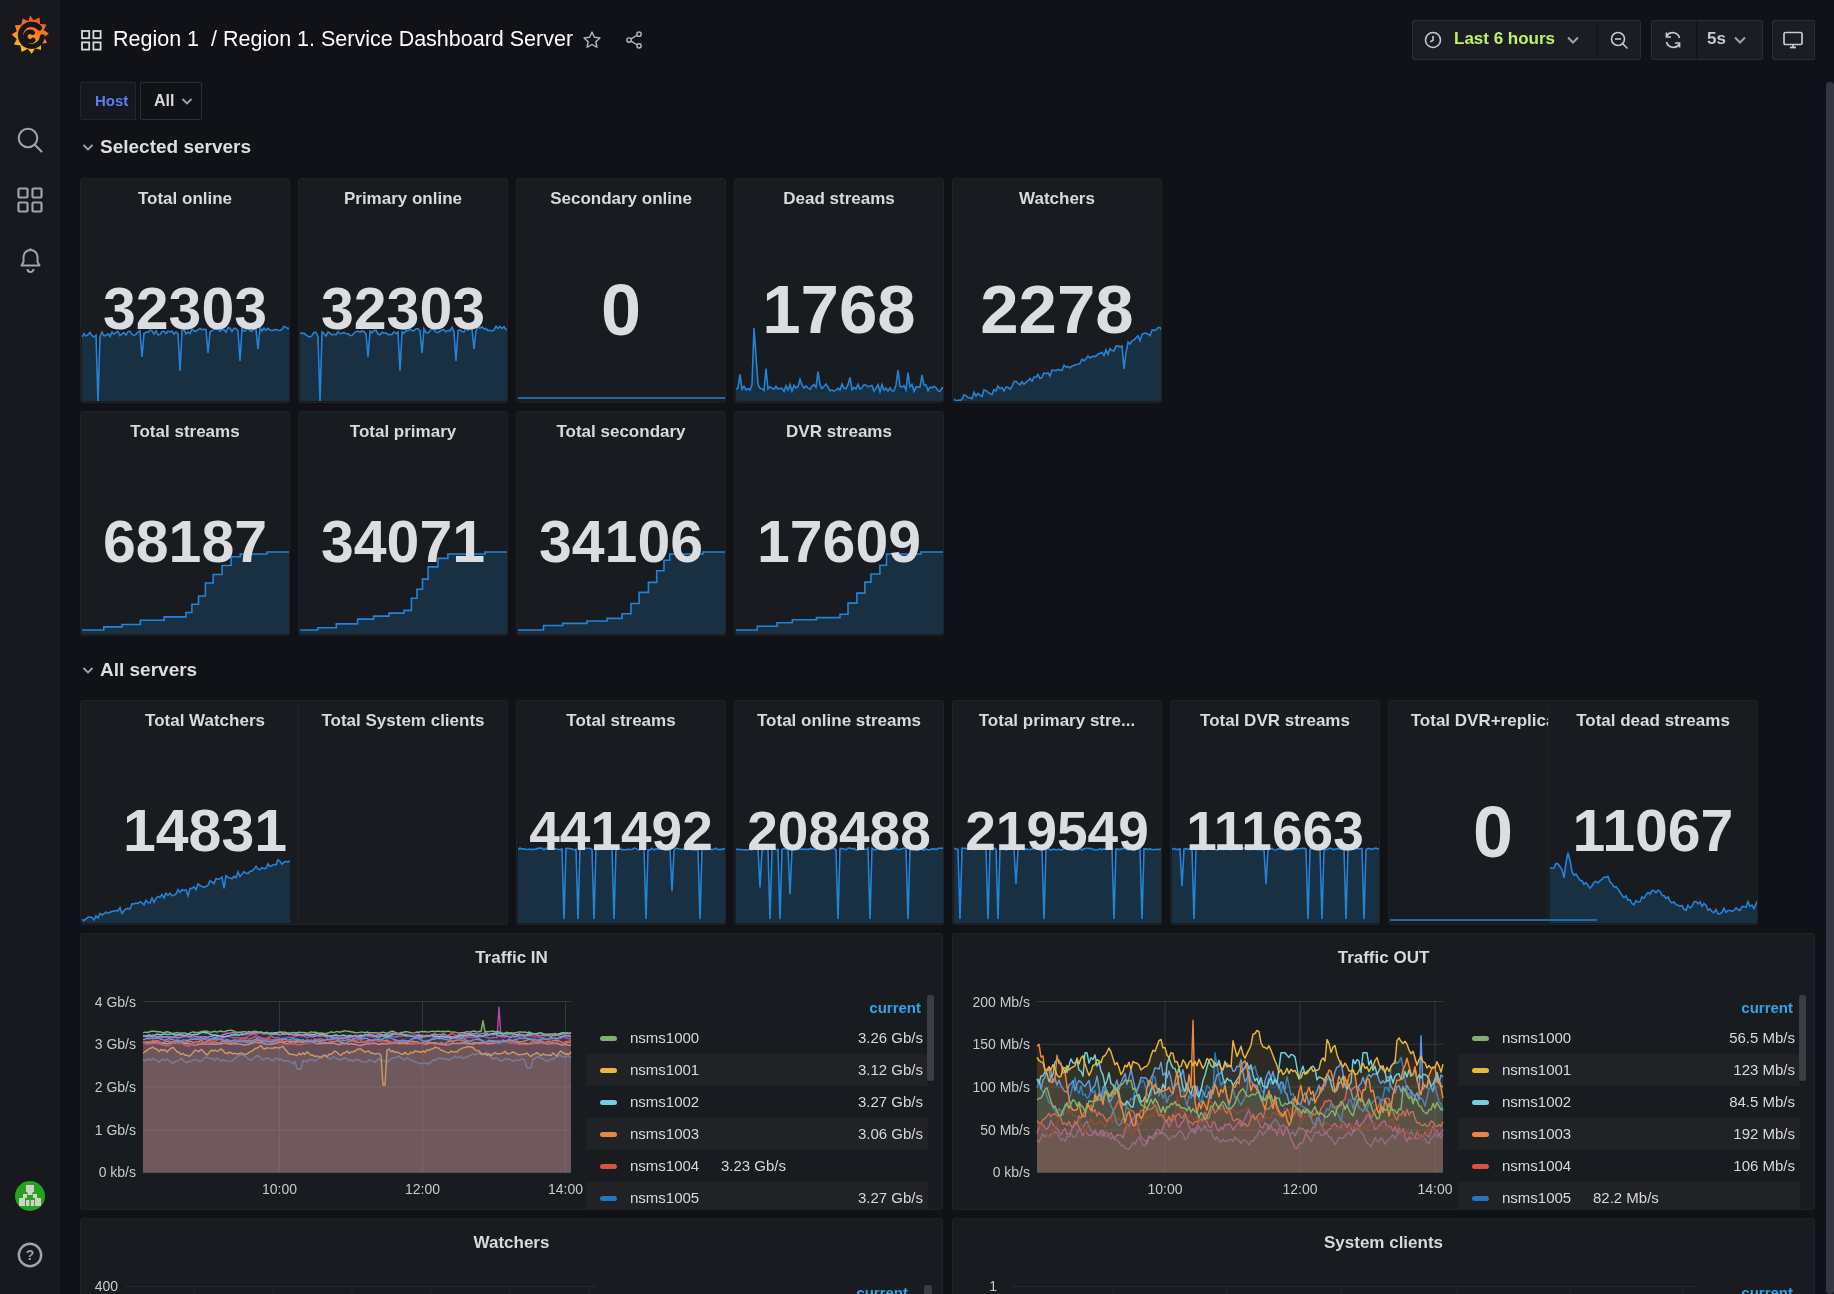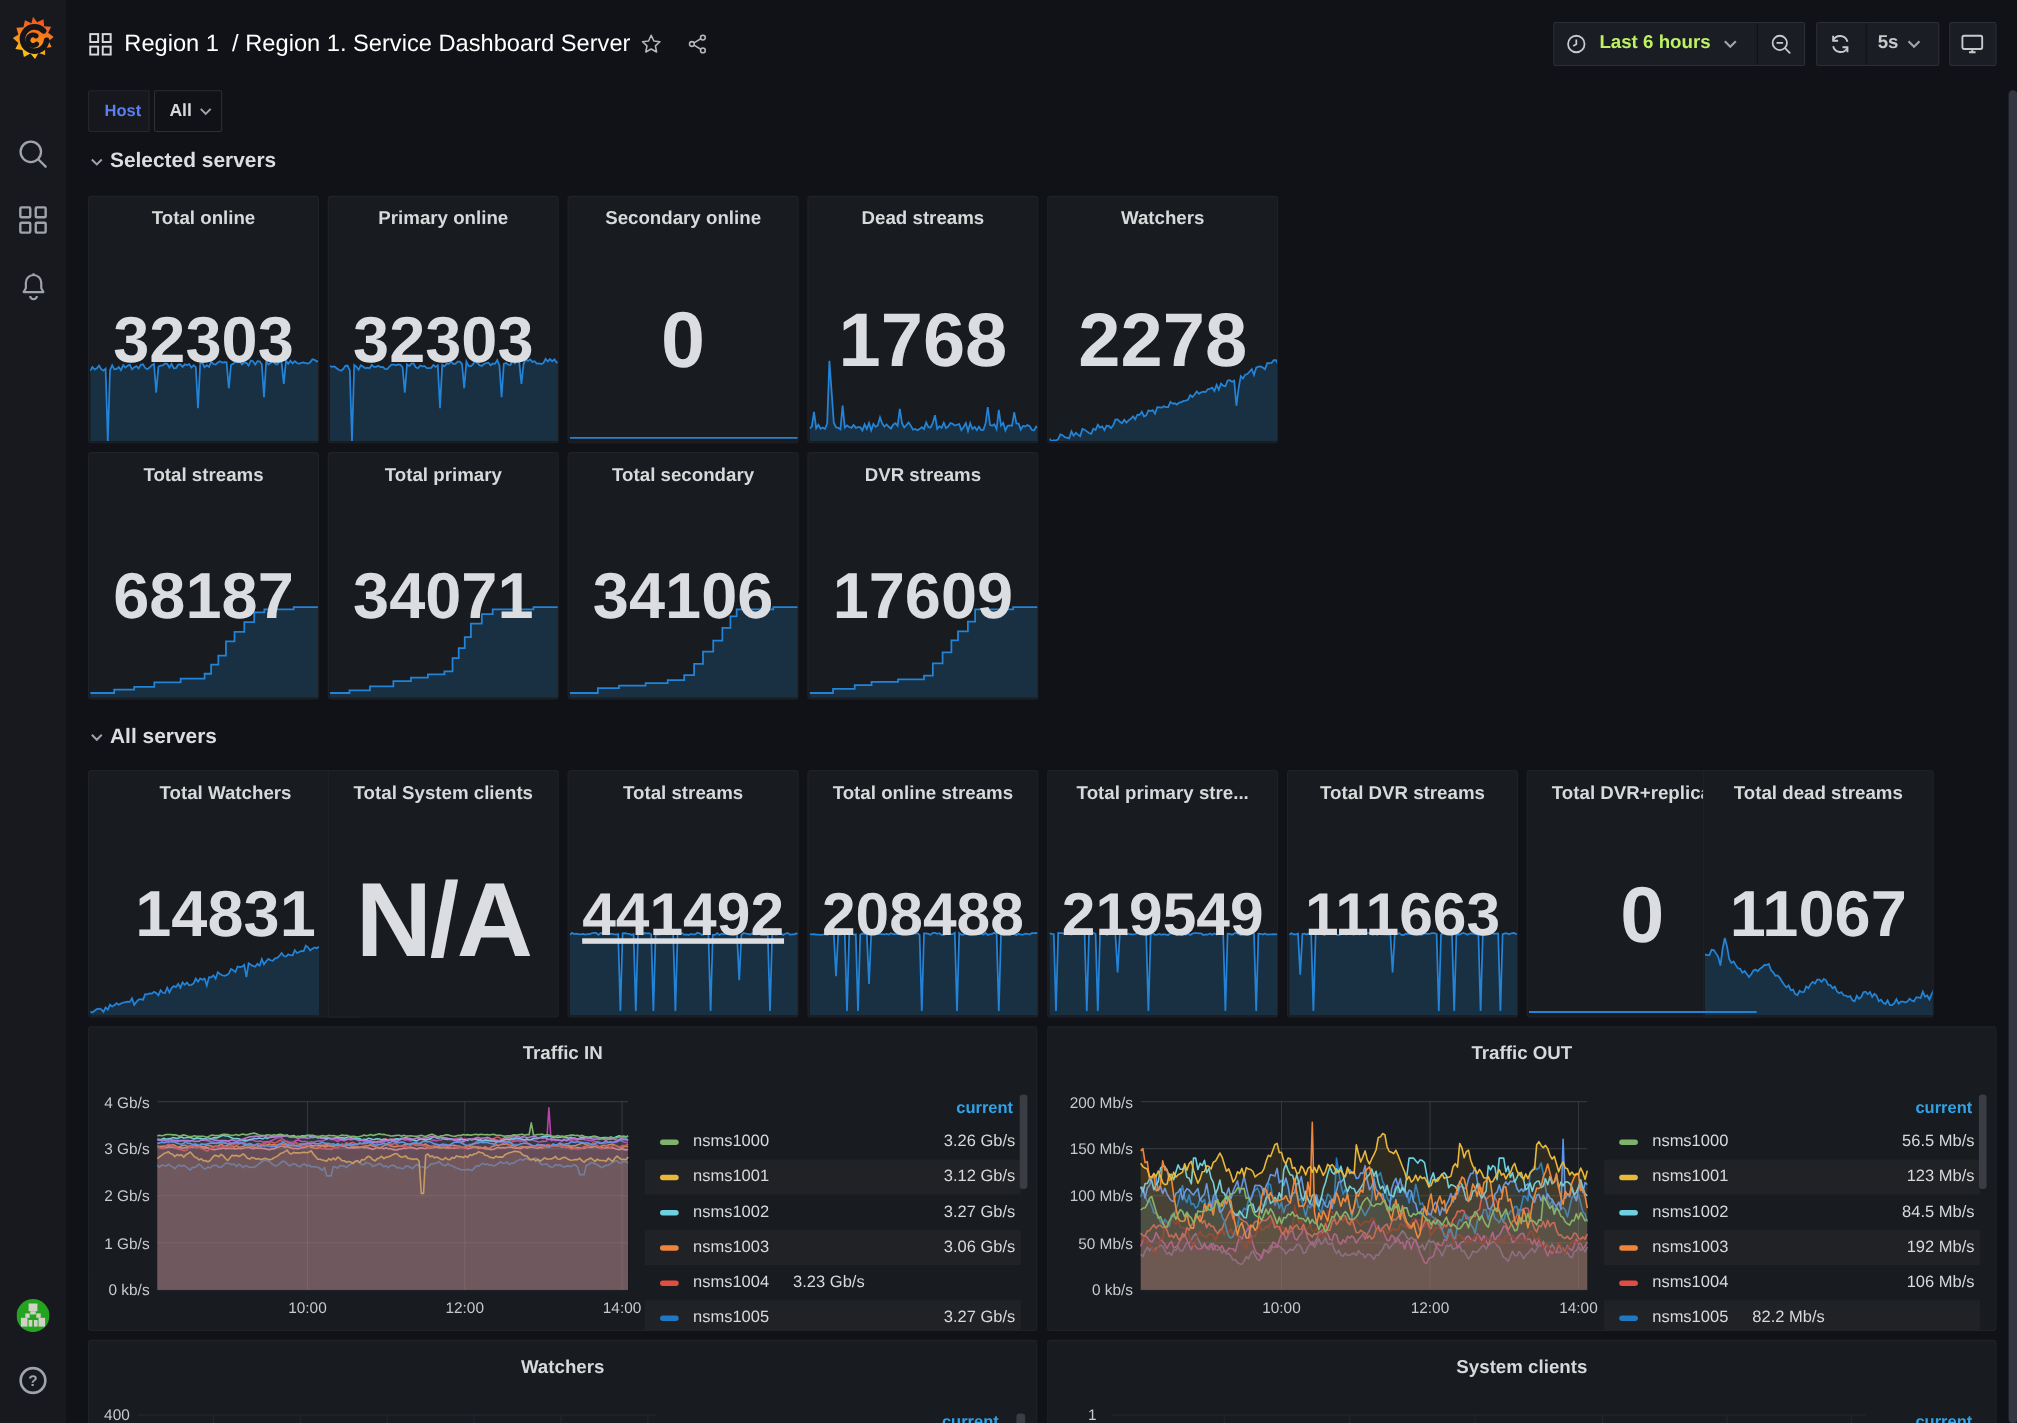--- a/index.html
+++ b/index.html
@@ -219,25 +219,24 @@
 <div class="panel" style="left:80px;top:700px;width:250px;height:225px">
 <div class="ptitle">Total Watchers</div>
 <div class="pvalue" style="top:101px;font-size:59px;line-height:59px;">14831</div>
 <svg class="spark" width="208" height="82" viewBox="0 0 208 82">
         <polygon points="0.0,78.6 2.0,79.5 4.0,77.9 6.0,76.3 8.0,76.0 10.0,76.5 12.0,78.9 14.0,74.9 16.0,76.9 18.0,72.4 20.0,74.0 22.0,72.8 24.0,71.0 26.0,72.4 28.0,71.2 30.0,70.4 32.0,70.1 34.0,69.5 36.0,69.8 38.0,66.6 40.0,72.5 42.0,69.8 44.0,67.8 46.0,67.4 48.0,68.0 50.0,62.8 52.0,62.9 54.0,62.0 56.0,62.3 58.0,60.7 60.0,61.7 62.0,63.9 64.0,59.2 66.0,61.5 68.0,61.8 70.0,56.9 72.0,61.3 74.0,57.2 76.0,55.4 78.0,56.3 80.0,53.4 82.0,56.9 84.0,52.1 86.0,54.3 88.0,52.3 90.0,54.7 92.0,54.3 94.0,53.0 96.0,48.6 98.0,51.4 100.0,48.5 102.0,49.7 104.0,48.6 106.0,54.9 108.0,47.3 110.0,47.5 112.0,45.7 114.0,48.7 116.0,42.9 118.0,44.5 120.0,45.6 122.0,46.1 124.0,45.5 126.0,44.2 128.0,39.9 130.0,41.0 132.0,42.7 134.0,37.6 136.0,38.1 138.0,37.7 140.0,36.1 142.0,47.3 144.0,34.7 146.0,36.1 148.0,37.1 150.0,37.8 152.0,35.2 154.0,36.9 156.0,30.9 158.0,35.7 160.0,32.9 162.0,30.8 164.0,32.0 166.0,32.5 168.0,30.2 170.0,29.9 172.0,28.0 174.0,25.3 176.0,28.1 178.0,28.6 180.0,26.6 182.0,27.4 184.0,27.5 186.0,22.9 188.0,25.4 190.0,24.5 192.0,23.5 194.0,23.8 196.0,18.7 198.0,20.2 200.0,23.0 202.0,21.4 204.0,20.3 206.0,21.1 208.0,19.6 208.0,84.0 0.0,84.0" fill="rgba(31,120,193,0.22)"></polygon>
         <polyline points="0.0,78.6 2.0,79.5 4.0,77.9 6.0,76.3 8.0,76.0 10.0,76.5 12.0,78.9 14.0,74.9 16.0,76.9 18.0,72.4 20.0,74.0 22.0,72.8 24.0,71.0 26.0,72.4 28.0,71.2 30.0,70.4 32.0,70.1 34.0,69.5 36.0,69.8 38.0,66.6 40.0,72.5 42.0,69.8 44.0,67.8 46.0,67.4 48.0,68.0 50.0,62.8 52.0,62.9 54.0,62.0 56.0,62.3 58.0,60.7 60.0,61.7 62.0,63.9 64.0,59.2 66.0,61.5 68.0,61.8 70.0,56.9 72.0,61.3 74.0,57.2 76.0,55.4 78.0,56.3 80.0,53.4 82.0,56.9 84.0,52.1 86.0,54.3 88.0,52.3 90.0,54.7 92.0,54.3 94.0,53.0 96.0,48.6 98.0,51.4 100.0,48.5 102.0,49.7 104.0,48.6 106.0,54.9 108.0,47.3 110.0,47.5 112.0,45.7 114.0,48.7 116.0,42.9 118.0,44.5 120.0,45.6 122.0,46.1 124.0,45.5 126.0,44.2 128.0,39.9 130.0,41.0 132.0,42.7 134.0,37.6 136.0,38.1 138.0,37.7 140.0,36.1 142.0,47.3 144.0,34.7 146.0,36.1 148.0,37.1 150.0,37.8 152.0,35.2 154.0,36.9 156.0,30.9 158.0,35.7 160.0,32.9 162.0,30.8 164.0,32.0 166.0,32.5 168.0,30.2 170.0,29.9 172.0,28.0 174.0,25.3 176.0,28.1 178.0,28.6 180.0,26.6 182.0,27.4 184.0,27.5 186.0,22.9 188.0,25.4 190.0,24.5 192.0,23.5 194.0,23.8 196.0,18.7 198.0,20.2 200.0,23.0 202.0,21.4 204.0,20.3 206.0,21.1 208.0,19.6" fill="none" stroke="#2383d6" stroke-width="1.6"></polyline>
       </svg>
 </div>
 <div class="panel" style="left:298px;top:700px;width:210px;height:225px">
 <div class="ptitle">Total System clients</div>
-<div class="pvalue" style="top:88px;font-size:96px;line-height:96px;letter-spacing:-2px;">N/A</div>
 </div>
 <div class="panel" style="left:516px;top:700px;width:210px;height:225px">
 <div class="ptitle">Total streams</div>
-<div class="pvalue" style="top:103px;font-size:55px;line-height:55px;text-decoration:underline;">441492</div>
+<div class="pvalue" style="top:103px;font-size:55px;line-height:55px;">441492</div>
 <svg class="spark" width="208" height="78" viewBox="0 0 208 78">
         <polygon points="0.0,4.8 2.0,3.0 4.0,4.1 6.0,3.8 8.0,4.2 10.0,4.5 12.0,4.0 14.0,4.6 16.0,4.2 18.0,4.1 20.0,3.4 22.0,3.1 24.0,3.1 26.0,4.9 28.0,3.2 30.0,3.0 32.0,3.7 34.0,4.3 36.0,3.9 38.0,3.9 40.0,4.3 42.0,4.6 44.0,4.1 46.0,74.0 48.0,3.5 50.0,3.3 52.0,3.7 54.0,3.9 56.0,4.9 58.0,4.2 60.0,74.0 62.0,4.1 64.0,4.0 66.0,4.4 68.0,3.2 70.0,3.5 72.0,3.4 74.0,4.3 76.0,74.0 78.0,4.2 80.0,4.7 82.0,4.5 84.0,4.0 86.0,3.2 88.0,4.4 90.0,3.9 92.0,4.0 94.0,4.0 96.0,74.0 98.0,4.1 100.0,3.8 102.0,3.1 104.0,4.9 106.0,4.5 108.0,5.0 110.0,4.1 112.0,4.5 114.0,4.4 116.0,3.0 118.0,3.4 120.0,4.8 122.0,4.4 124.0,3.4 126.0,3.1 128.0,74.0 130.0,4.9 132.0,4.9 134.0,3.3 136.0,5.0 138.0,3.7 140.0,4.1 142.0,4.3 144.0,4.3 146.0,4.5 148.0,3.7 150.0,3.7 152.0,4.4 154.0,46.1 156.0,5.0 158.0,3.2 160.0,3.7 162.0,4.0 164.0,4.6 166.0,3.2 168.0,4.5 170.0,4.4 172.0,3.3 174.0,5.0 176.0,5.0 178.0,4.8 180.0,5.0 182.0,74.0 184.0,3.7 186.0,4.4 188.0,4.6 190.0,4.1 192.0,3.6 194.0,4.9 196.0,3.9 198.0,3.1 200.0,4.7 202.0,4.4 204.0,4.4 206.0,3.5 208.0,3.9 208.0,80.0 0.0,80.0" fill="rgba(31,120,193,0.22)"></polygon>
         <polyline points="0.0,4.8 2.0,3.0 4.0,4.1 6.0,3.8 8.0,4.2 10.0,4.5 12.0,4.0 14.0,4.6 16.0,4.2 18.0,4.1 20.0,3.4 22.0,3.1 24.0,3.1 26.0,4.9 28.0,3.2 30.0,3.0 32.0,3.7 34.0,4.3 36.0,3.9 38.0,3.9 40.0,4.3 42.0,4.6 44.0,4.1 46.0,74.0 48.0,3.5 50.0,3.3 52.0,3.7 54.0,3.9 56.0,4.9 58.0,4.2 60.0,74.0 62.0,4.1 64.0,4.0 66.0,4.4 68.0,3.2 70.0,3.5 72.0,3.4 74.0,4.3 76.0,74.0 78.0,4.2 80.0,4.7 82.0,4.5 84.0,4.0 86.0,3.2 88.0,4.4 90.0,3.9 92.0,4.0 94.0,4.0 96.0,74.0 98.0,4.1 100.0,3.8 102.0,3.1 104.0,4.9 106.0,4.5 108.0,5.0 110.0,4.1 112.0,4.5 114.0,4.4 116.0,3.0 118.0,3.4 120.0,4.8 122.0,4.4 124.0,3.4 126.0,3.1 128.0,74.0 130.0,4.9 132.0,4.9 134.0,3.3 136.0,5.0 138.0,3.7 140.0,4.1 142.0,4.3 144.0,4.3 146.0,4.5 148.0,3.7 150.0,3.7 152.0,4.4 154.0,46.1 156.0,5.0 158.0,3.2 160.0,3.7 162.0,4.0 164.0,4.6 166.0,3.2 168.0,4.5 170.0,4.4 172.0,3.3 174.0,5.0 176.0,5.0 178.0,4.8 180.0,5.0 182.0,74.0 184.0,3.7 186.0,4.4 188.0,4.6 190.0,4.1 192.0,3.6 194.0,4.9 196.0,3.9 198.0,3.1 200.0,4.7 202.0,4.4 204.0,4.4 206.0,3.5 208.0,3.9" fill="none" stroke="#2383d6" stroke-width="1.6"></polyline>
       </svg>
 </div>
 <div class="panel" style="left:734px;top:700px;width:210px;height:225px">
 <div class="ptitle">Total online streams</div>
 <div class="pvalue" style="top:103px;font-size:55px;line-height:55px;">208488</div>
 <svg class="spark" width="208" height="78" viewBox="0 0 208 78">
         <polygon points="0.0,4.1 2.0,4.5 4.0,4.2 6.0,4.7 8.0,4.7 10.0,4.9 12.0,4.7 14.0,4.3 16.0,5.0 18.0,3.2 20.0,3.0 22.0,3.5 24.0,42.5 26.0,4.4 28.0,4.6 30.0,3.4 32.0,4.8 34.0,74.0 36.0,4.6 38.0,3.2 40.0,4.7 42.0,4.4 44.0,74.0 46.0,4.6 48.0,3.5 50.0,4.2 52.0,3.3 54.0,49.5 56.0,4.0 58.0,3.7 60.0,4.1 62.0,4.0 64.0,4.2 66.0,4.1 68.0,4.4 70.0,4.0 72.0,4.6 74.0,3.4 76.0,4.1 78.0,4.2 80.0,4.1 82.0,4.0 84.0,4.1 86.0,3.6 88.0,4.5 90.0,3.5 92.0,3.5 94.0,3.6 96.0,3.7 98.0,3.3 100.0,4.9 102.0,74.0 104.0,3.6 106.0,3.6 108.0,4.0 110.0,4.8 112.0,3.0 114.0,3.1 116.0,3.9 118.0,3.4 120.0,4.9 122.0,4.9 124.0,4.1 126.0,3.4 128.0,4.2 130.0,4.3 132.0,3.0 134.0,74.0 136.0,3.3 138.0,4.6 140.0,4.6 142.0,3.4 144.0,3.5 146.0,4.1 148.0,3.3 150.0,3.7 152.0,3.5 154.0,3.1 156.0,4.0 158.0,4.5 160.0,3.1 162.0,4.9 164.0,4.3 166.0,3.9 168.0,3.0 170.0,3.7 172.0,74.0 174.0,4.0 176.0,4.6 178.0,4.0 180.0,4.0 182.0,5.0 184.0,3.5 186.0,4.2 188.0,5.0 190.0,3.9 192.0,4.7 194.0,4.7 196.0,3.7 198.0,3.9 200.0,4.6 202.0,3.4 204.0,3.3 206.0,3.0 208.0,4.0 208.0,80.0 0.0,80.0" fill="rgba(31,120,193,0.22)"></polygon>

